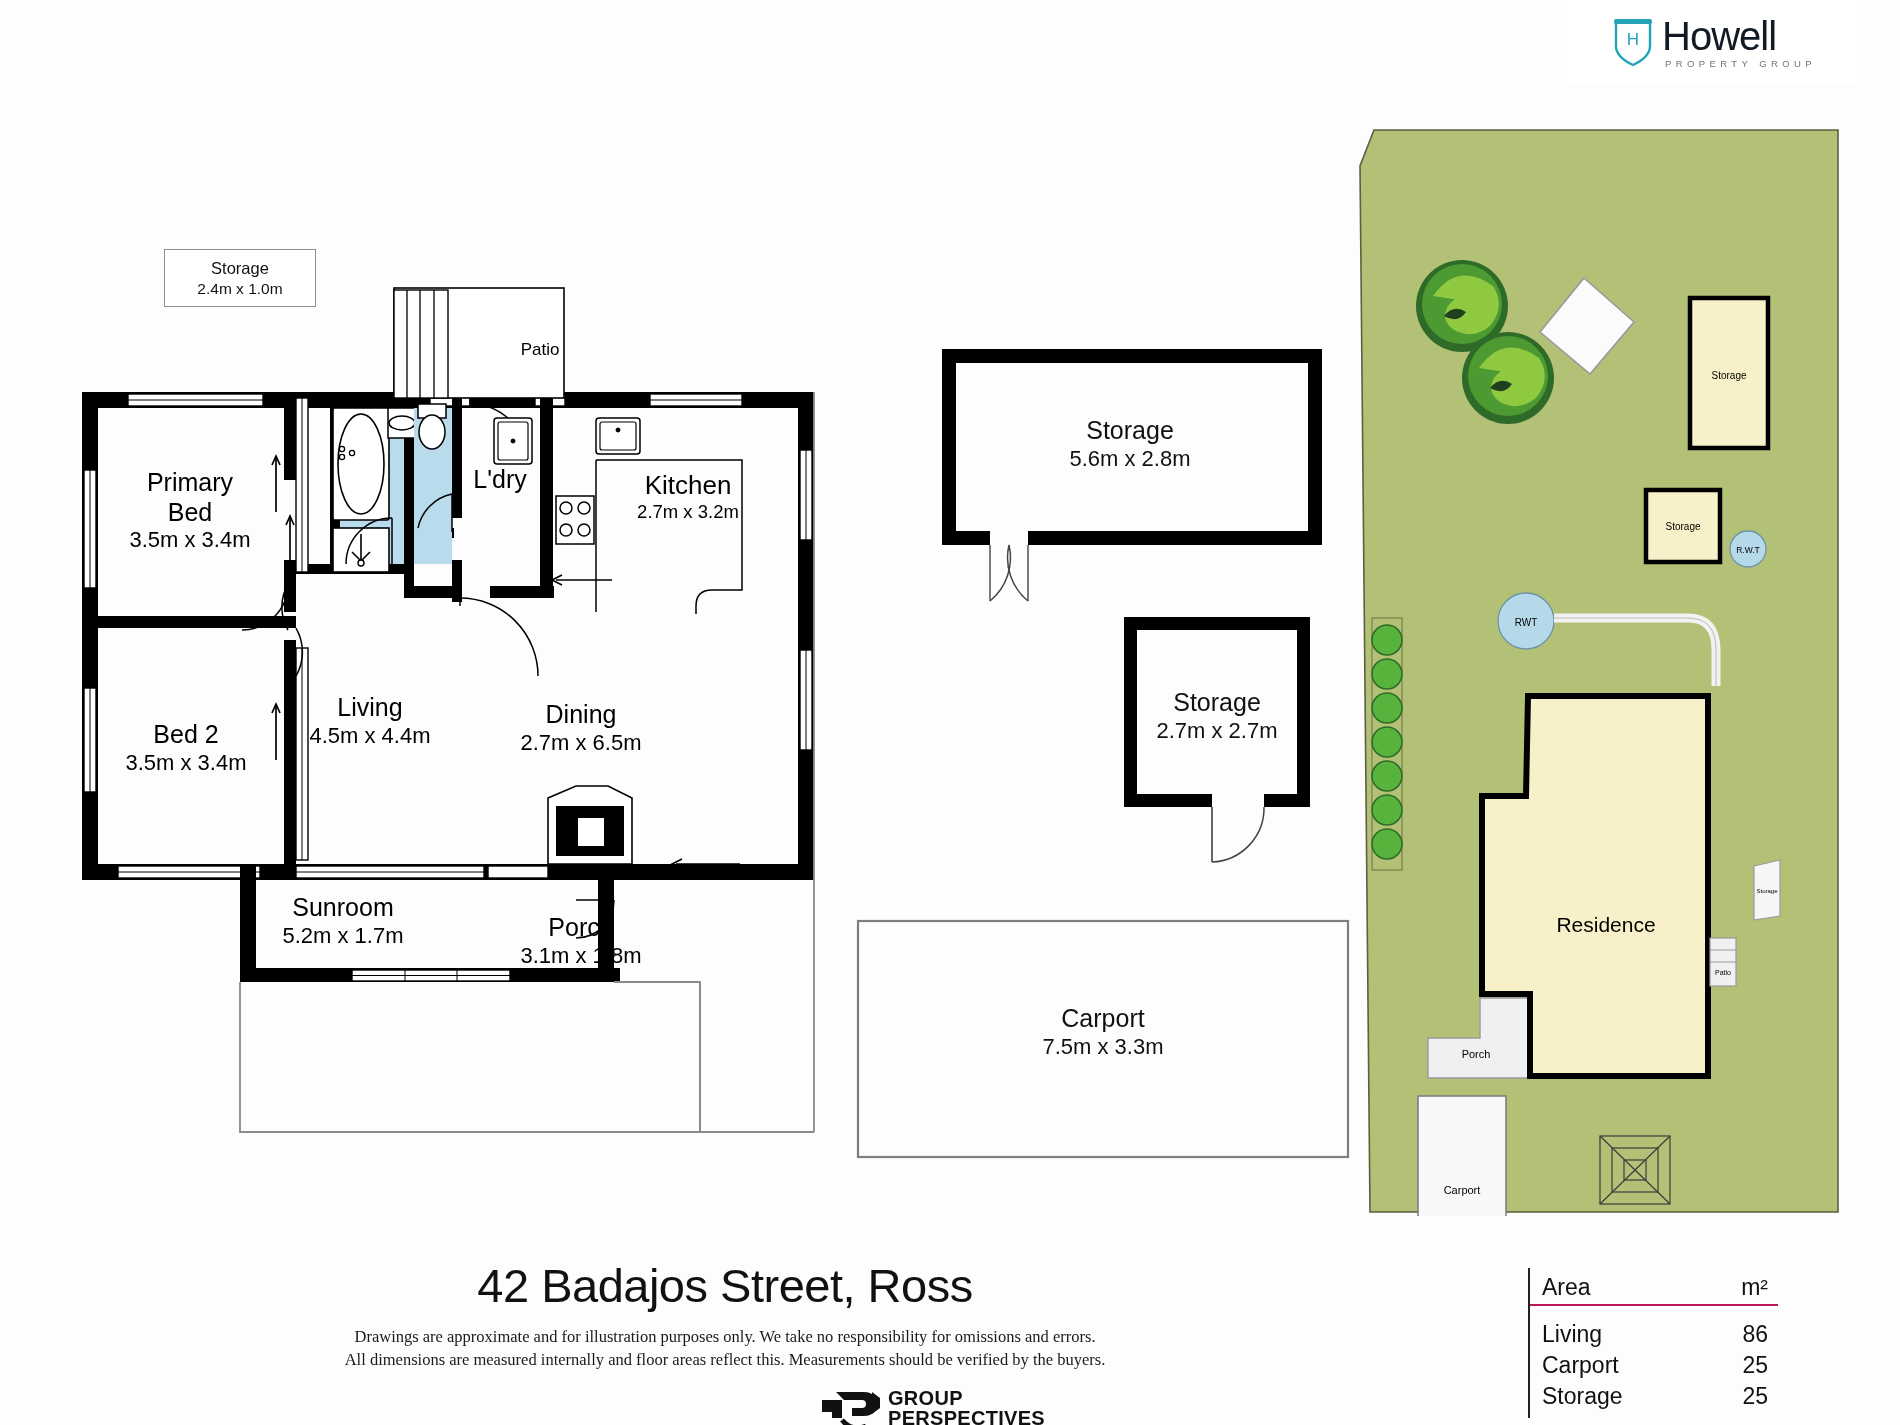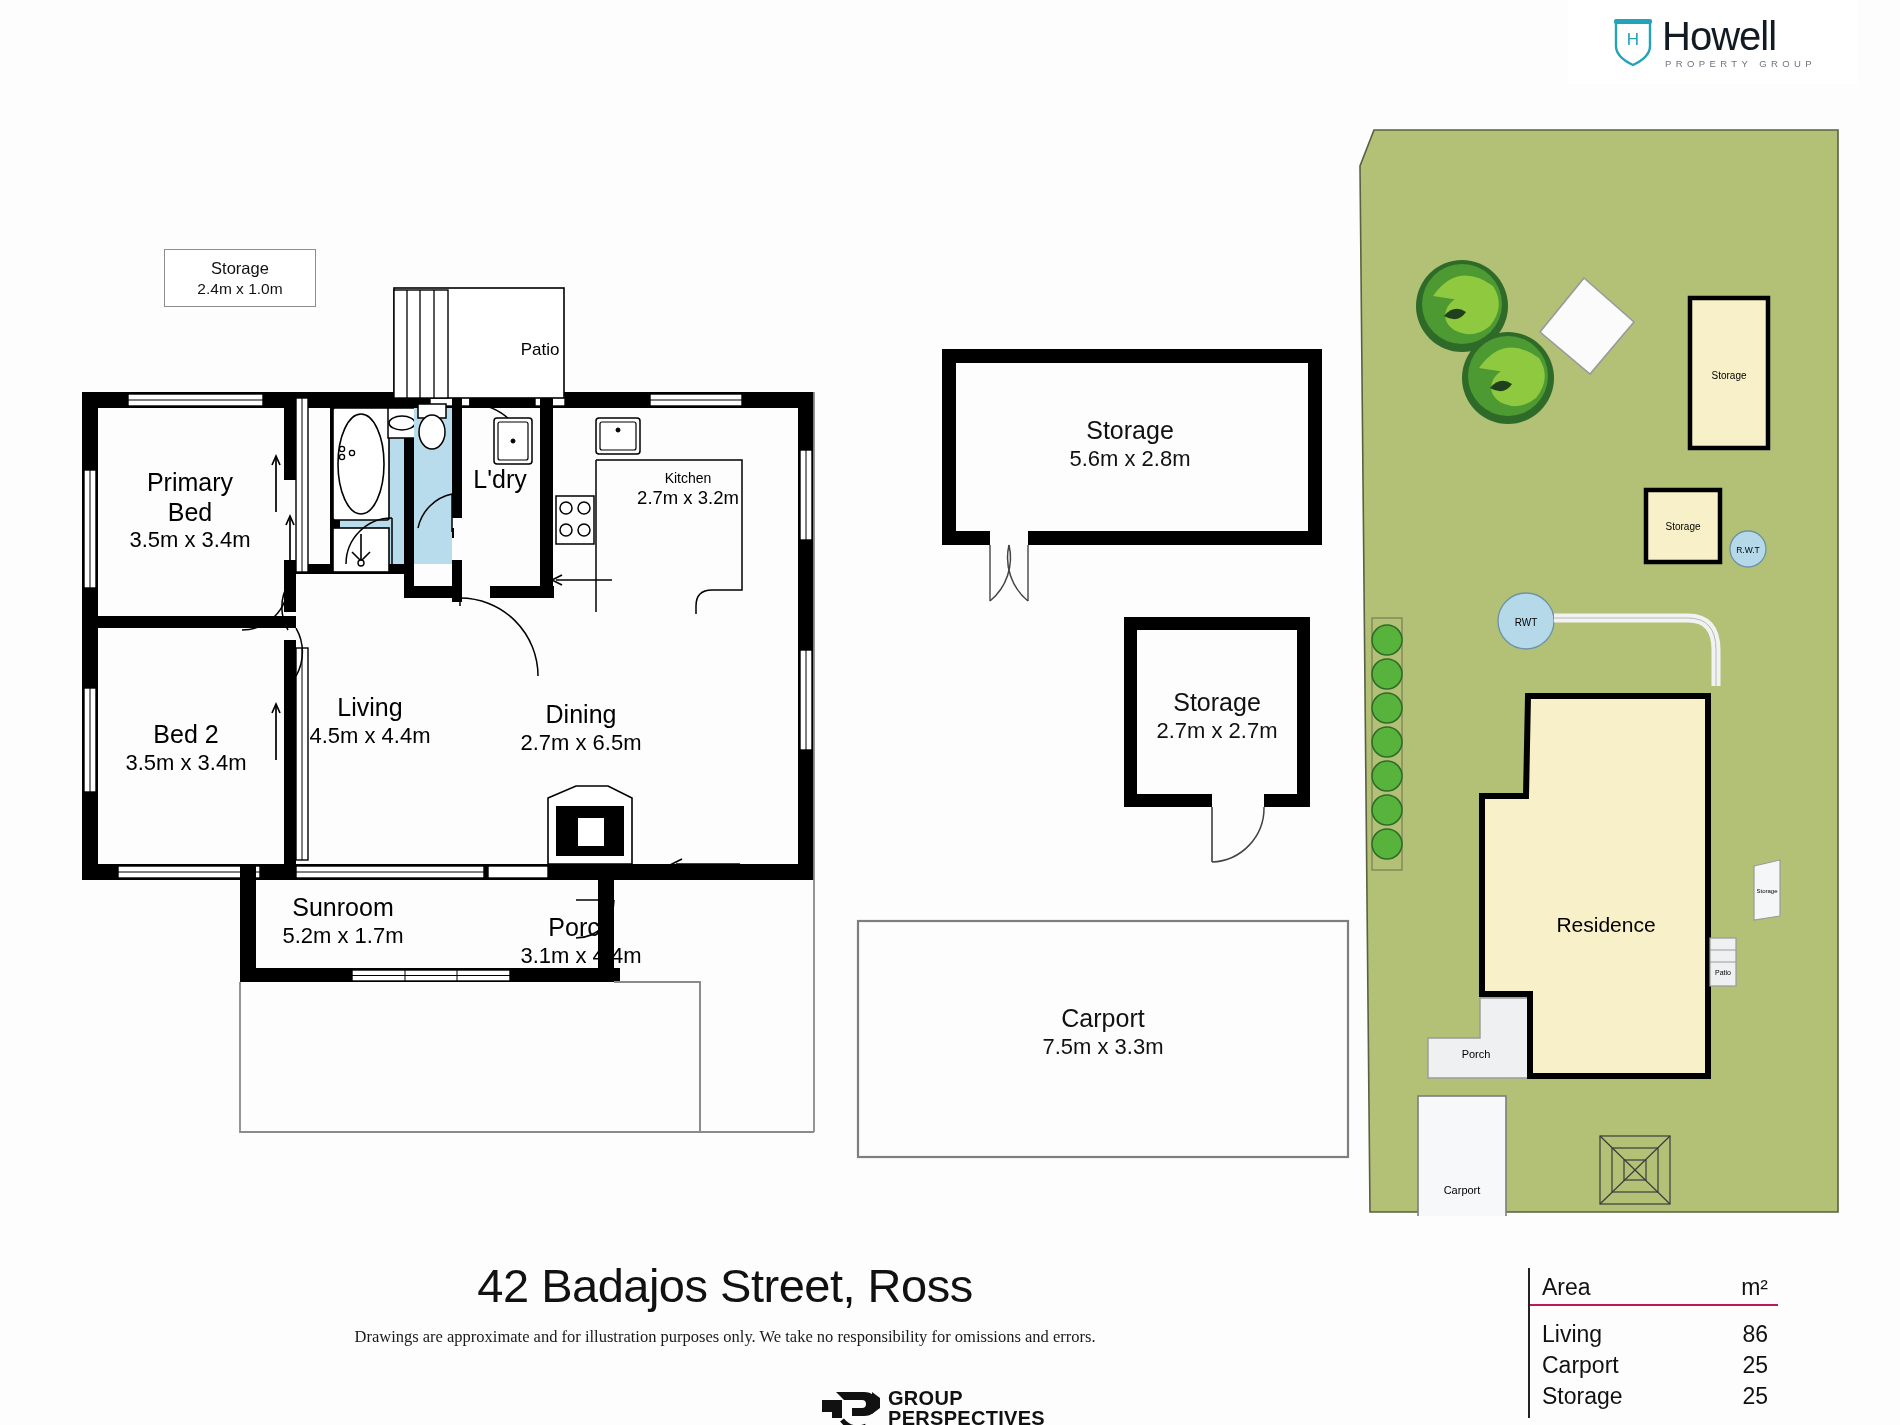--- a/index.html
+++ b/index.html
@@ -34,21 +34,21 @@
   #floorplan-svg { left:0; top:0; }
 
   
   .room-label {
     text-align:center; line-height:1.18;
     font-family:"Liberation Sans", sans-serif;
     color:#000;
   }
   .room-name { font-size:25px; }
   .room-dims { font-size:22px; }
-  .room-label.sm .room-name { font-size:14px; }
+  .room-label.sm .room-name { font-size:26px; }
   .room-label.sm .room-dims { font-size:18.5px; }
   .room-label.xs .room-name { font-size:17px; }
 
   
   .outb-label { text-align:center; line-height:1.22; }
   .outb-label .n { font-size:25px; }
   .outb-label .d { font-size:22px; }
 
   
   #storage-note {
@@ -339,21 +339,21 @@
   <div class="room-dims">2.7m x 6.5m</div>
 </div>
 
 <div class="abs room-label" style="left:252px; top:893px; width:182px;">
   <div class="room-name">Sunroom</div>
   <div class="room-dims">5.2m x 1.7m</div>
 </div>
 
 <div class="abs room-label" style="left:490px; top:913px; width:182px;">
   <div class="room-name">Porch</div>
-  <div class="room-dims">3.1m x 4.4m</div>
+  <div class="room-dims">3.1m x 1.8m</div>
 </div>
 
 <div class="abs outb-label" style="left:1030px; top:415px; width:200px;">
   <div class="n">Storage</div>
   <div class="d">5.6m x 2.8m</div>
 </div>
 
 <div class="abs outb-label" style="left:1117px; top:687px; width:200px;">
   <div class="n">Storage</div>
   <div class="d">2.7m x 2.7m</div>
@@ -432,20 +432,21 @@
     <rect x="254" y="1022" width="46" height="44"></rect>
     <rect x="266" y="1034" width="22" height="20"></rect>
     <line x1="242" y1="1010" x2="312" y2="1078"></line>
     <line x1="312" y1="1010" x2="242" y2="1078"></line>
   </g>
 </svg>
 
 <div class="abs" id="plan-title">42 Badajos Street, Ross</div>
 <div class="abs" id="disclaimer">
   <div>Drawings are approximate and for illustration purposes only. We take no responsibility for omissions and errors.</div>
+  <div>All dimensions are measured internally and floor areas reflect this. Measurements should be verified by the buyers.</div>
 </div>
 
 <div class="abs" id="prime-logo">
   <svg width="62" height="46" viewBox="0 0 62 46">
     <path d="M4 14 L4 26 L14 26 L14 32 L24 32 L24 14 Z" fill="#111"></path>
     <path d="M18 6 L46 6 Q58 6 58 18 Q58 30 46 30 L34 30 L34 22 L44 22 Q48 22 48 18 Q48 14 44 14 L26 14 Z" fill="#111"></path>
     <path d="M54 6 L62 12 L62 22 L54 28 Z" fill="#111"></path>
     <path d="M24 34 Q34 46 48 40" stroke="#111" stroke-width="5" fill="none"></path>
   </svg>
   <div class="pp-text">

